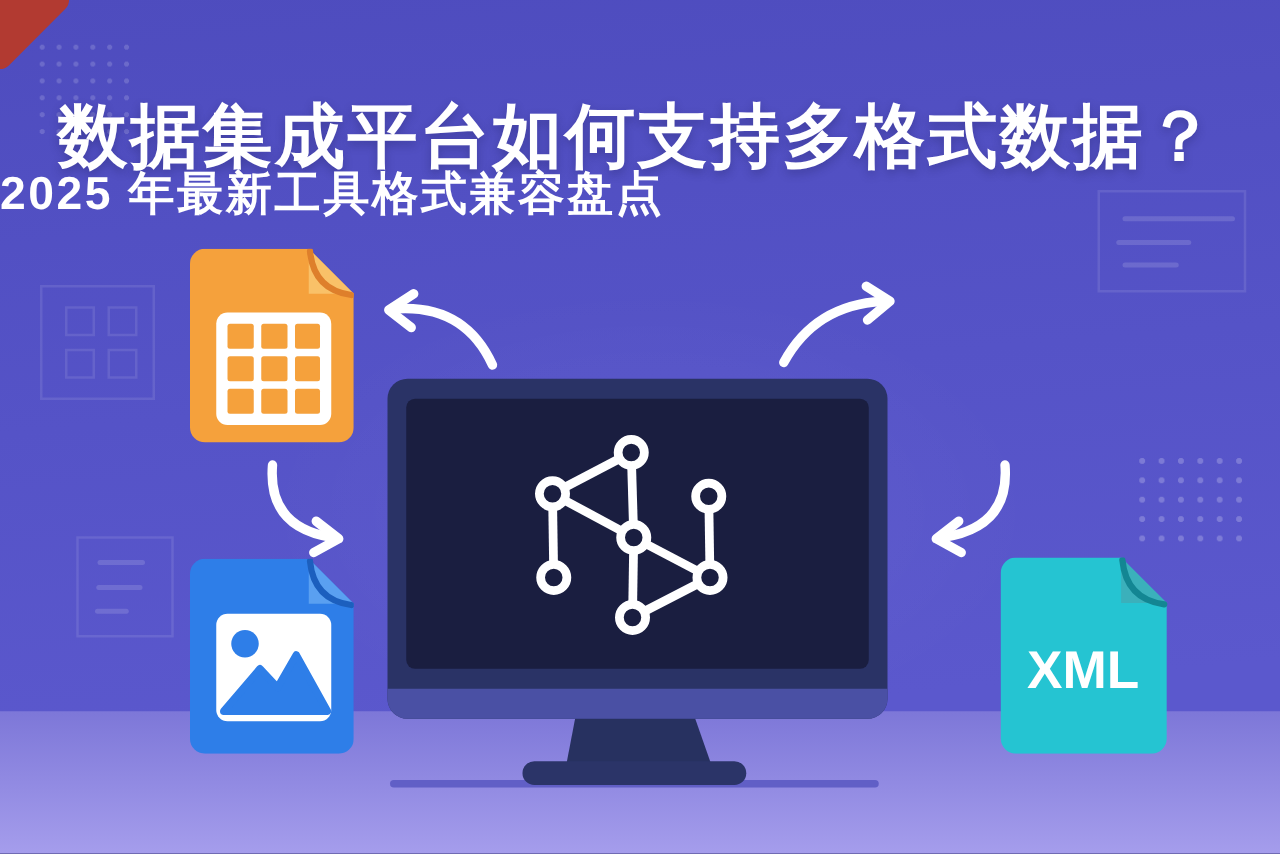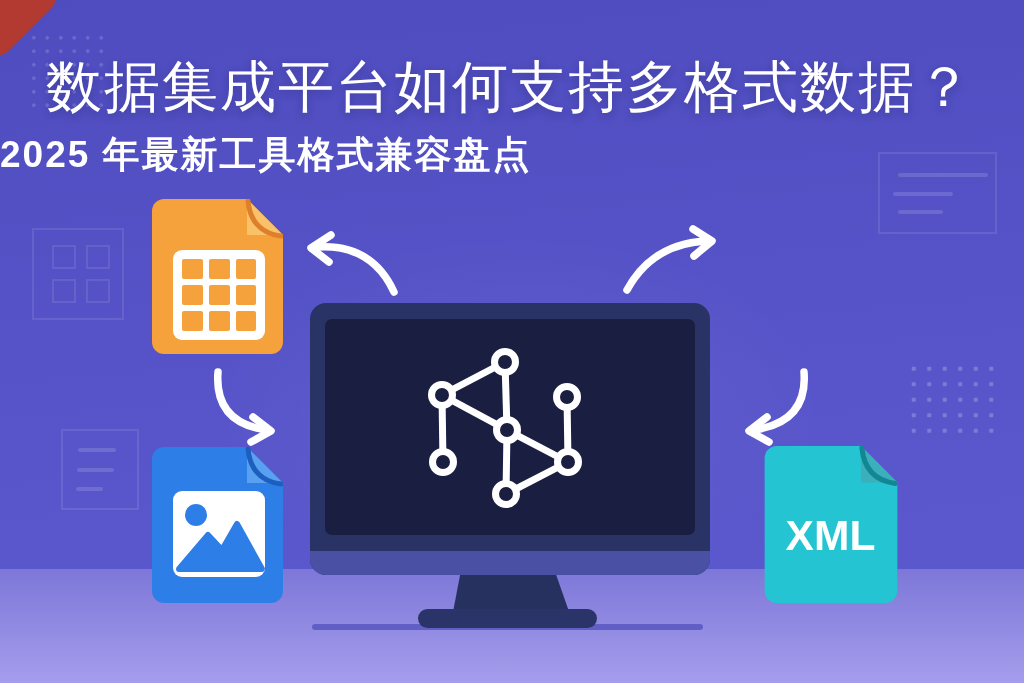--- a/index.html
+++ b/index.html
@@ -20,22 +20,22 @@
            background-image:radial-gradient(circle,rgba(255,255,255,0.16) 1.8px,rgba(255,255,255,0) 2px);
            background-size:13.5px 13.5px;}
   .dots-r{position:absolute;left:906px;top:361px;width:93px;height:74px;
           background-image:radial-gradient(circle,rgba(255,255,255,0.22) 2.2px,rgba(255,255,255,0) 2.5px);
           background-size:15.5px 15.5px;}
   
   .deco{position:absolute;border:2px solid rgba(255,255,255,0.10);}
   .deco .sq{position:absolute;border:2px solid rgba(255,255,255,0.10);width:20px;height:20px;}
   .deco .ln{position:absolute;height:4px;border-radius:2px;background:rgba(255,255,255,0.14);}
   
-  .title{position:absolute;left:0;top:50px;width:1020px;text-align:center;color:#fff;
-         font-size:56px;font-weight:400;letter-spacing:2px;
+  .title{position:absolute;left:0;top:72px;width:1020px;text-align:center;color:#fff;
+         font-size:56px;font-weight:700;letter-spacing:2px;
          text-shadow:0 3px 8px rgba(25,25,80,0.30);}
   .subtitle{position:absolute;left:0;top:130px;width:1024px;text-align:left;color:#fff;
             font-size:37px;font-weight:600;letter-spacing:2px;}
   
   .desk-line{position:absolute;left:312px;top:624px;width:391px;height:6px;border-radius:3px;background:#615fc6;}
   .stand{position:absolute;left:452px;top:574px;width:118px;height:37px;background:#273160;
          clip-path:polygon(7% 0,88% 0,99% 100%,1% 100%);}
   .base{position:absolute;left:418px;top:609px;width:179px;height:19px;border-radius:9.5px;background:#2b3468;}
   .bezel{position:absolute;left:310px;top:303px;width:400px;height:272px;border-radius:16px;background:#2a3366;}
   .chin{position:absolute;left:0;bottom:0;width:100%;height:24px;background:#4a50a4;
@@ -158,21 +158,21 @@
           <rect x="21" y="44" width="92" height="86" rx="9"></rect>
         </clipPath>
       <rect x="21" y="44" width="92" height="86" rx="9" fill="#ffffff"></rect>
       <g clip-path="url(#imgclip)">
         <circle cx="44" cy="68" r="11" fill="#2E7EE8"></circle>
         <path d="M 27 122 L 56 88 L 70 103 L 85 77 L 110 122 Z" fill="#2E7EE8" stroke="#2E7EE8" stroke-width="6" stroke-linejoin="round"></path>
       </g>
     </svg>
   </div>
 
-  <div class="file-icon" style="left:763px;top:446px;">
+  <div class="file-icon" style="left:799px;top:446px;">
     <svg width="136" height="157" viewBox="0 0 131 155">
       <path d="M 12 0 H 95 L 131 36 V 143 A 12 12 0 0 1 119 155 H 12 A 12 12 0 0 1 0 143 V 12 A 12 12 0 0 1 12 0 Z" fill="#25C4D2"></path>
       <polygon points="95,0 131,36 95,36" fill="#3BB0BB"></polygon>
       <path d="M 96 2 Q 99 33 129 37" stroke="#138693" stroke-width="5" fill="none" stroke-linecap="round"></path>
       <text class="file-label" x="65" y="103" font-size="42" text-anchor="middle">XML</text>
     </svg>
   </div>
 
 </div>
 

